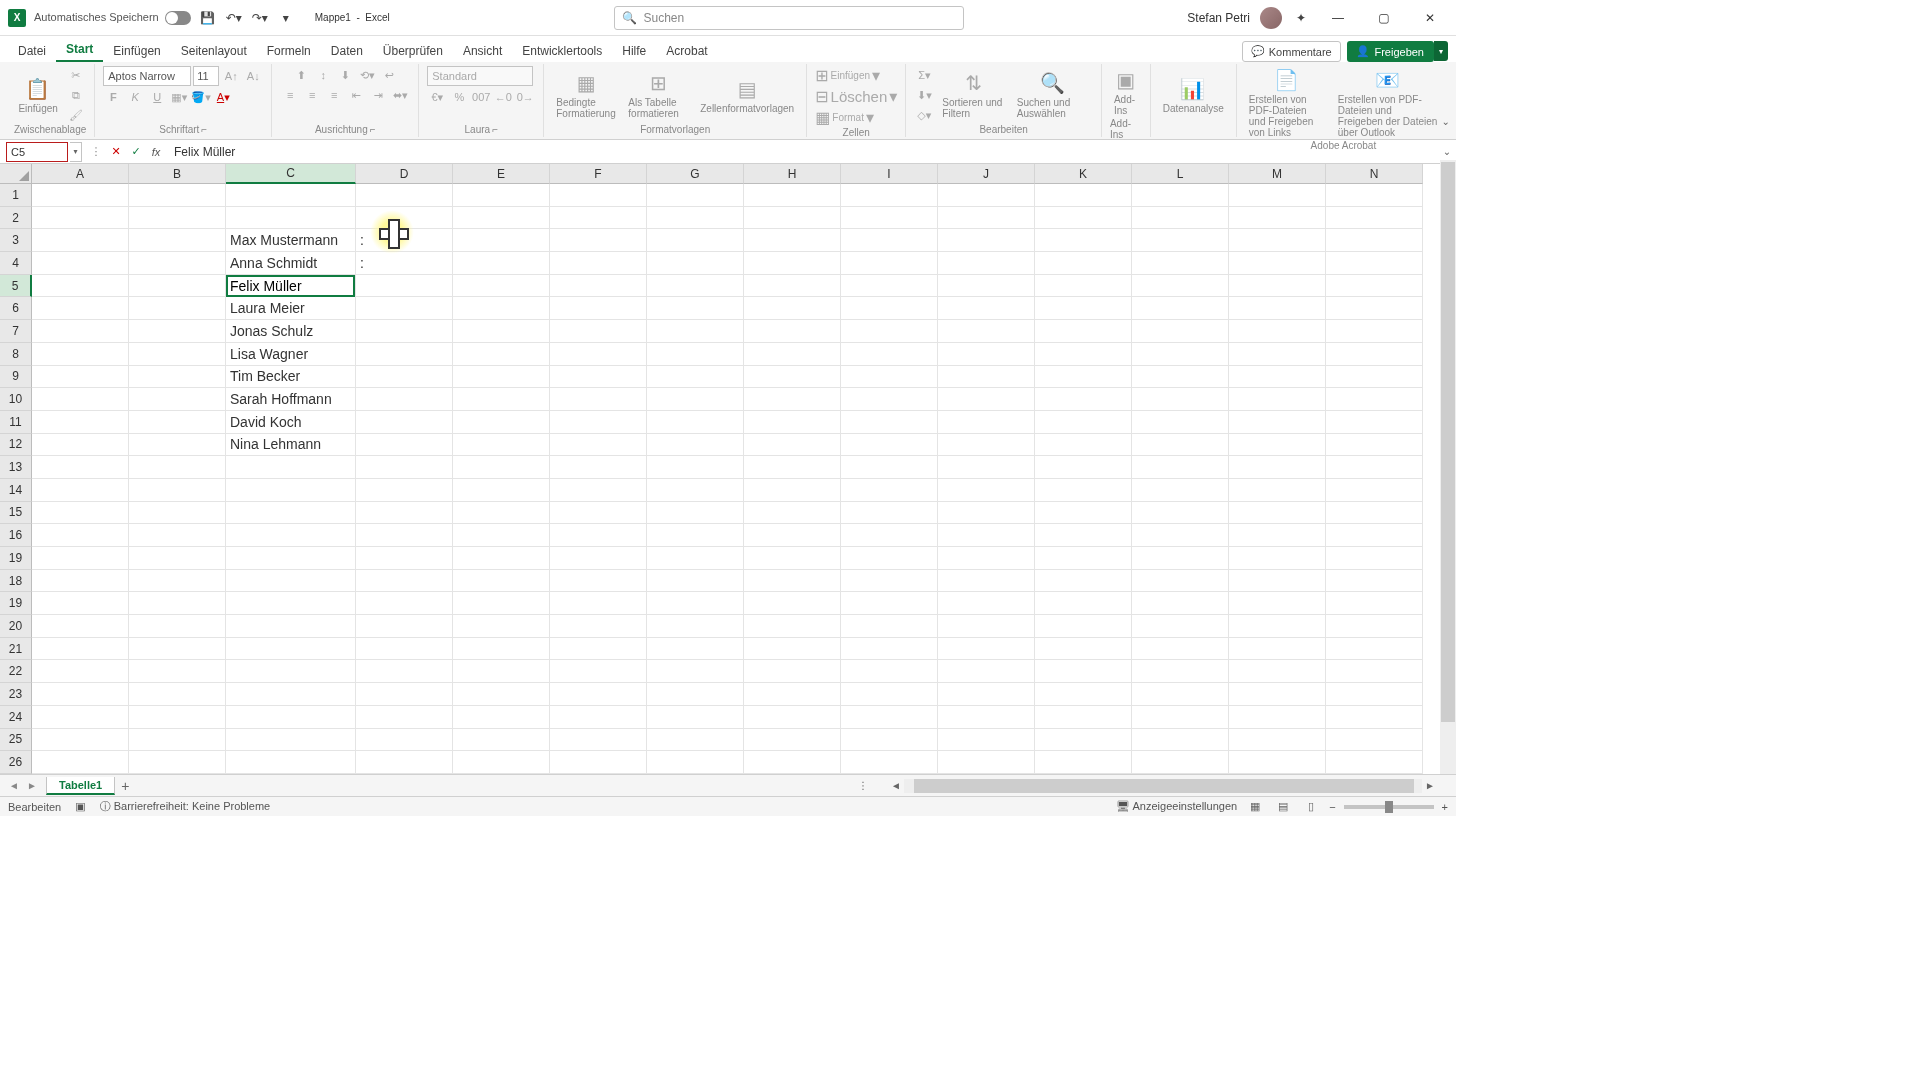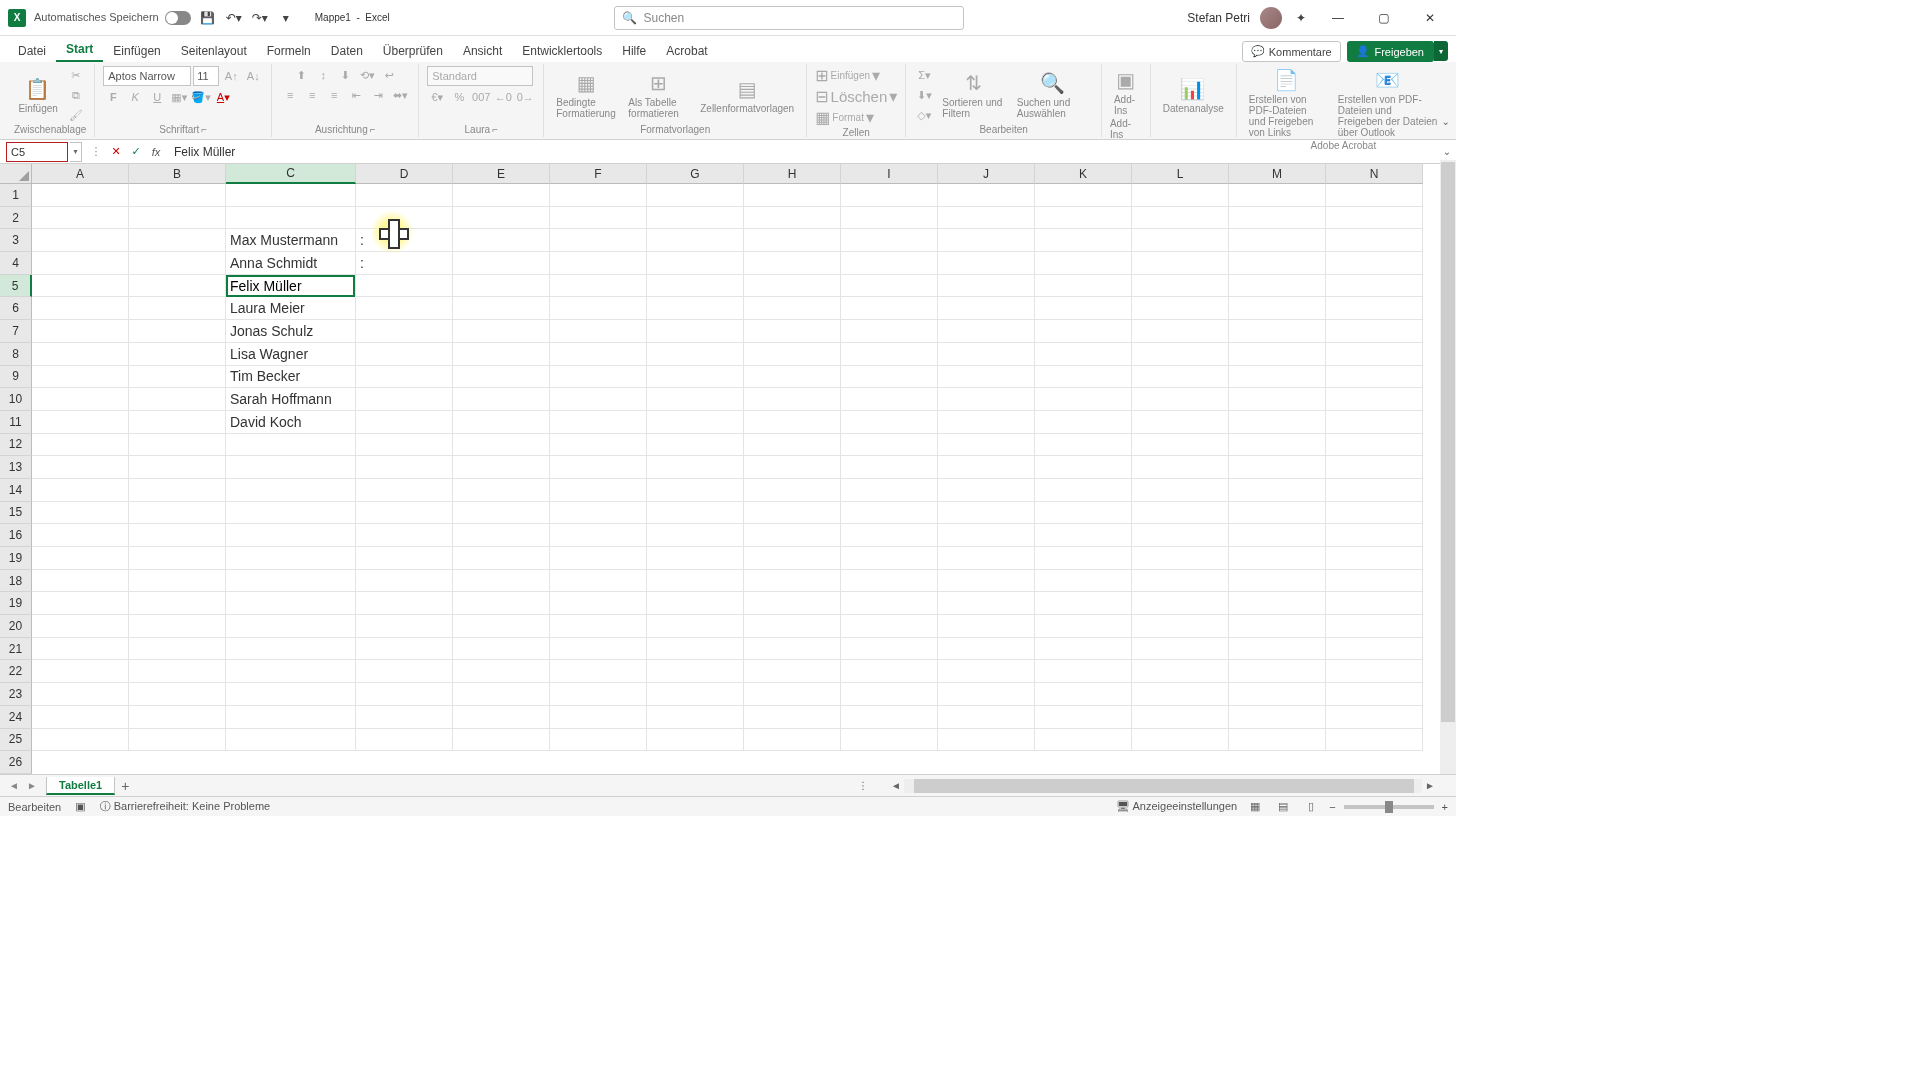--- a/index.html
+++ b/index.html
@@ -537,20 +537,36 @@
         <div class="cell" style="width: 97px;"></div>
         <div class="cell" style="width: 97px;"></div>
         <div class="cell" style="width: 97px;"></div>
         <div class="cell" style="width: 97px;"></div>
         <div class="cell" style="width: 97px;"></div>
         <div class="cell" style="width: 97px;"></div>
       </div>
       <div class="row">
         <div class="cell" style="width: 97px;"></div>
         <div class="cell" style="width: 97px;"></div>
+        <div class="cell" style="width: 130px;">Nina Lehmann</div>
+        <div class="cell" style="width: 97px;"></div>
+        <div class="cell" style="width: 97px;"></div>
+        <div class="cell" style="width: 97px;"></div>
+        <div class="cell" style="width: 97px;"></div>
+        <div class="cell" style="width: 97px;"></div>
+        <div class="cell" style="width: 97px;"></div>
+        <div class="cell" style="width: 97px;"></div>
+        <div class="cell" style="width: 97px;"></div>
+        <div class="cell" style="width: 97px;"></div>
+        <div class="cell" style="width: 97px;"></div>
+        <div class="cell" style="width: 97px;"></div>
+      </div>
+      <div class="row">
+        <div class="cell" style="width: 97px;"></div>
+        <div class="cell" style="width: 97px;"></div>
         <div class="cell" style="width: 130px;"></div>
         <div class="cell" style="width: 97px;"></div>
         <div class="cell" style="width: 97px;"></div>
         <div class="cell" style="width: 97px;"></div>
         <div class="cell" style="width: 97px;"></div>
         <div class="cell" style="width: 97px;"></div>
         <div class="cell" style="width: 97px;"></div>
         <div class="cell" style="width: 97px;"></div>
         <div class="cell" style="width: 97px;"></div>
         <div class="cell" style="width: 97px;"></div>

